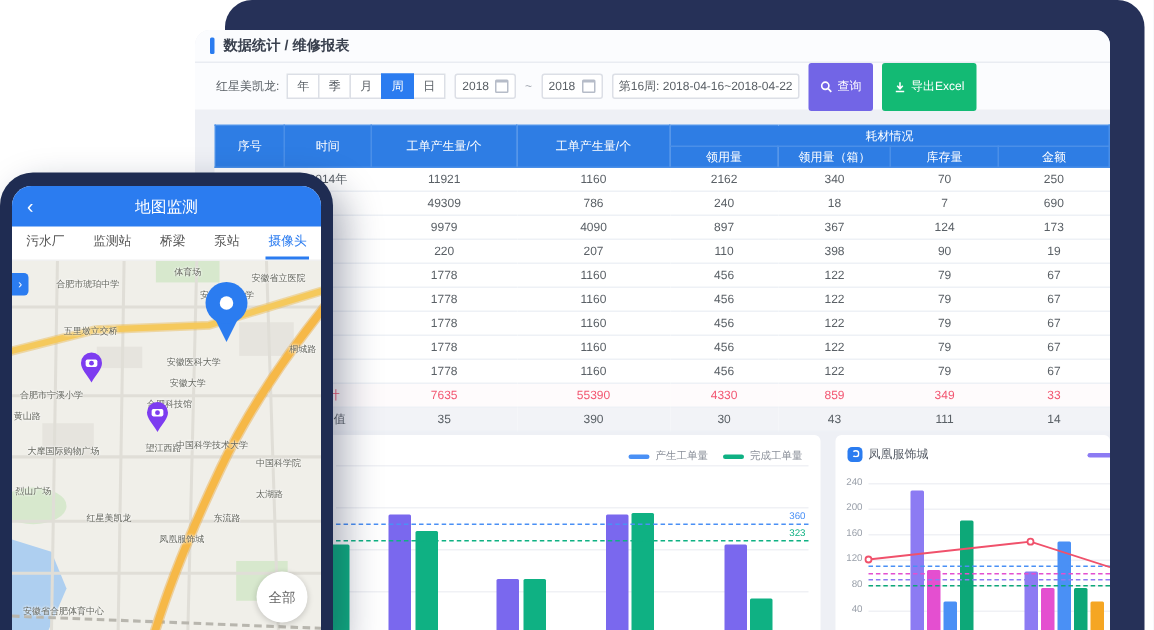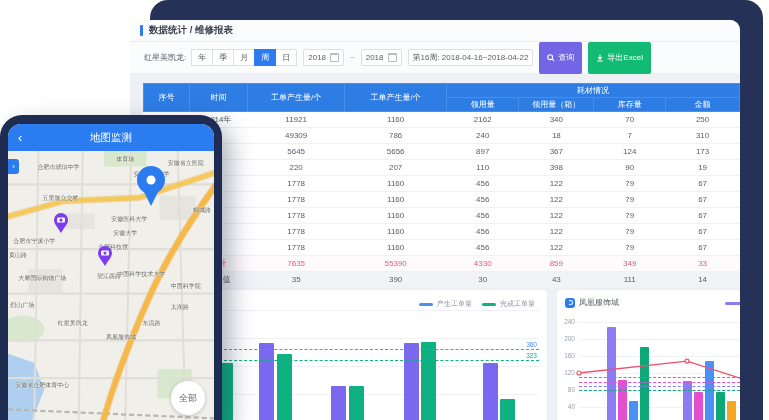--- a/index.html
+++ b/index.html
@@ -157,27 +157,27 @@
           <td>250</td>
         </tr>
         <tr>
           <td>2</td>
           <td></td>
           <td>49309</td>
           <td>786</td>
           <td>240</td>
           <td>18</td>
           <td>7</td>
-          <td>310</td>
+          <td>690</td>
         </tr>
         <tr>
           <td>3</td>
           <td></td>
-          <td>5645</td>
-          <td>5656</td>
+          <td>9979</td>
+          <td>4090</td>
           <td>897</td>
           <td>367</td>
           <td>124</td>
           <td>173</td>
         </tr>
         <tr>
           <td>4</td>
           <td></td>
           <td>220</td>
           <td>207</td>
@@ -329,20 +329,27 @@
       </svg>
     </div>
 </div>
 
 <div class="phone">
   <div class="screen">
     <div class="p-header">
       <span class="p-back">‹</span>
       <span>地图监测</span>
     </div>
+    <div class="p-tabs" id="ptabs">
+        <div class="p-tab">污水厂</div>
+        <div class="p-tab">监测站</div>
+        <div class="p-tab">桥梁</div>
+        <div class="p-tab">泵站</div>
+        <div class="p-tab active">摄像头</div>
+      </div>
     <div class="p-map" id="pmap">
       <svg width="100%" height="100%" viewBox="0 0 204 246" preserveAspectRatio="none" style="position:absolute;inset:0">
         <rect x="0" y="0" width="204" height="246" fill="#f0efe9"></rect>
         <rect x="95" y="0" width="42" height="14" fill="#d7e8cd"></rect>
         <rect x="56" y="56" width="30" height="14" fill="#e6e4de"></rect>
         <rect x="148" y="196" width="34" height="26" fill="#d7e8cd"></rect>
         <rect x="150" y="40" width="36" height="22" fill="#e6e4de"></rect>
         <rect x="20" y="106" width="34" height="22" fill="#e6e4de"></rect>
         <polygon points="0,182 26,190 36,214 22,246 0,246" fill="#aecff0"></polygon>
         <ellipse cx="14" cy="160" rx="22" ry="12" fill="#d7e8cd"></ellipse>

